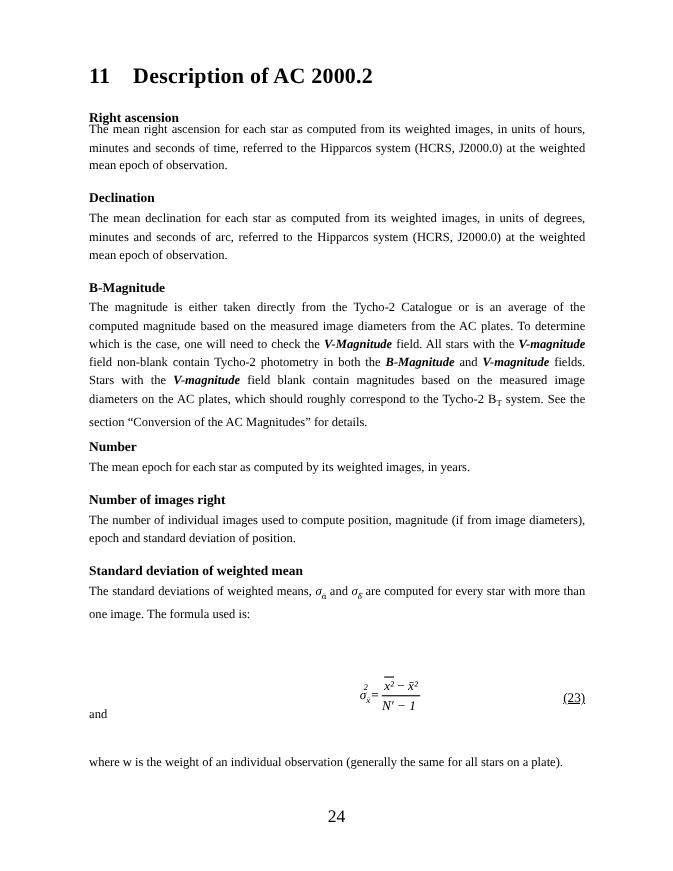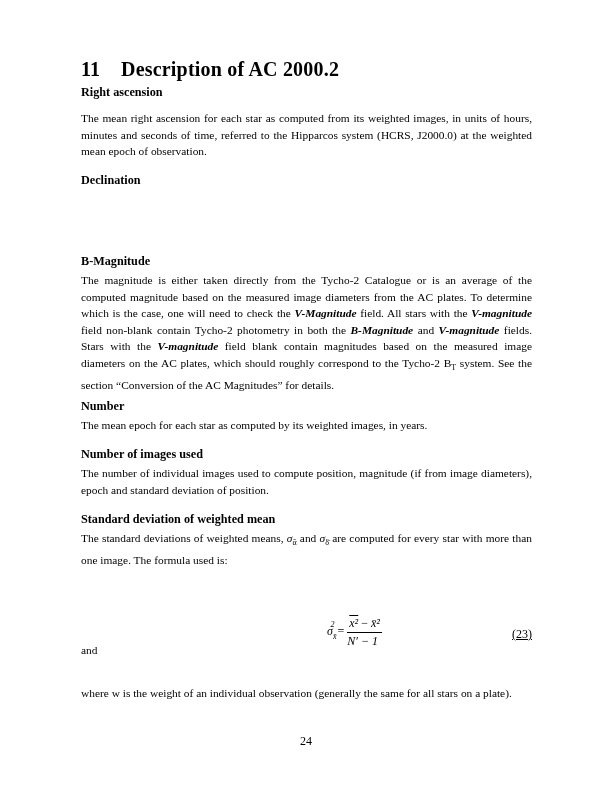--- a/index.html
+++ b/index.html
@@ -13,43 +13,44 @@
   .para .em { font-style: italic; font-weight: bold; }
   .eq { position: absolute; left: 81px; width: 451px; height: 30px; font-size: 12px; margin-top: 48px; }
   .eq .body { position: absolute; top: 0; font-style: italic; }
   .eq .eqnum { position: absolute; right: 0; font-style: normal; text-decoration: underline; }
   .frac { display: inline-block; vertical-align: middle; }
   .frac .top { display: block; border-bottom: 0.8px solid #000; padding: 0 2px 1px; }
   .frac .bot { display: block; padding-top: 1px; }
   .ov { text-decoration: overline; }
   .bracket { display: inline-block; vertical-align: middle; font-size: 30px; font-style: normal; line-height: 30px; }
   sup, sub { font-size: 8px; }
-  .pagenum { position: absolute; left: 0; width: 612px; top: 734px; text-align: center; font-size: 12px; }
+  .pagenum { position: absolute; left: 0; width: 612px; top: 734px; text-align: center; font-size: 16px; }
 </style>
 </head>
 <body>
 
 <div class="page">
 
   <div class="sec-title">
     <span class="num">11</span><span>Description of AC 2000.2</span>
   </div>
 
-  <div class="sub" style="top:85px">Right ascension</div>
+  <div class="sub" style="top:100px">Right ascension</div>
   <div class="para" style="top:110px">The mean right ascension for each star as computed from its weighted images, in units of hours, minutes and seconds of time, referred to the Hipparcos system (HCRS, J2000.0) at the weighted mean epoch of observation.</div>
 
   <div class="sub" style="top:173px">Declination</div>
+  <div class="para" style="top:191px">The mean declination for each star as computed from its weighted images, in units of degrees, minutes and seconds of arc, referred to the Hipparcos system (HCRS, J2000.0) at the weighted mean epoch of observation.</div>
 
   <div class="sub" style="top:254px">B-Magnitude</div>
   <div class="para" style="top:272px"><span>The magnitude is either taken directly from the Tycho-2 Catalogue or is an average of the computed magnitude based on the measured image diameters from the AC plates. To determine which is the case, one will need to check the </span><span class="em">V-Magnitude</span><span> field. All stars with the </span><span class="em">V-magnitude</span><span> field non-blank contain Tycho-2 photometry in both the </span><span class="em">B-Magnitude</span><span> and </span><span class="em">V-magnitude</span><span> fields. Stars with the </span><span class="em">V-magnitude</span><span> field blank contain magnitudes based on the measured image diameters on the AC plates, which should roughly correspond to the Tycho-2 B</span><sub>T</sub><span> system. See the section “Conversion of the AC Magnitudes” for details.</span></div>
 
   <div class="sub" style="top:399px">Number</div>
   <div class="para" style="top:417px">The mean epoch for each star as computed by its weighted images, in years.</div>
 
-  <div class="sub" style="top:447px">Number of images used</div>
+  <div class="sub" style="top:447px">Number of images right</div>
   <div class="para" style="top:465px">The number of individual images used to compute position, magnitude (if from image diameters), epoch and standard deviation of position.</div>
 
   <div class="sub" style="top:512px">Standard deviation of weighted mean</div>
   <div class="para" style="top:530px"><span>The standard deviations of weighted means, </span><i>σ</i><sub>ᾱ</sub><span> and </span><i>σ</i><sub>δ̄</sub><span> are computed for every star with more than one image. The formula used is:</span></div>
 
   <div class="eq" style="top:568px">
     <div class="body" style="left:246px">
       <span>σ</span><sub>x̄</sub><sup style="margin-left:-6px;vertical-align:8px">2</sup>
       <span style="font-style:normal">=</span>
       <span class="frac">

